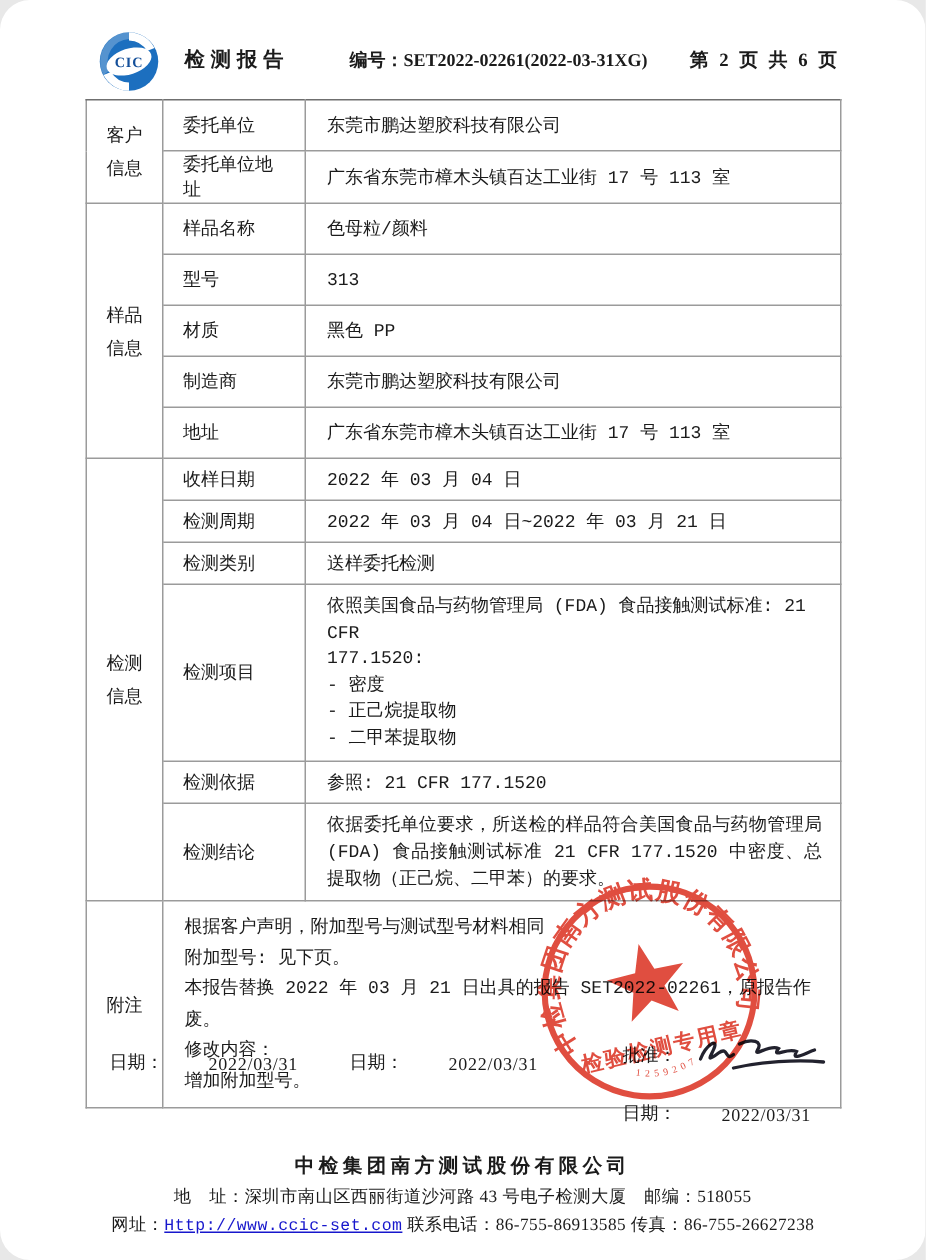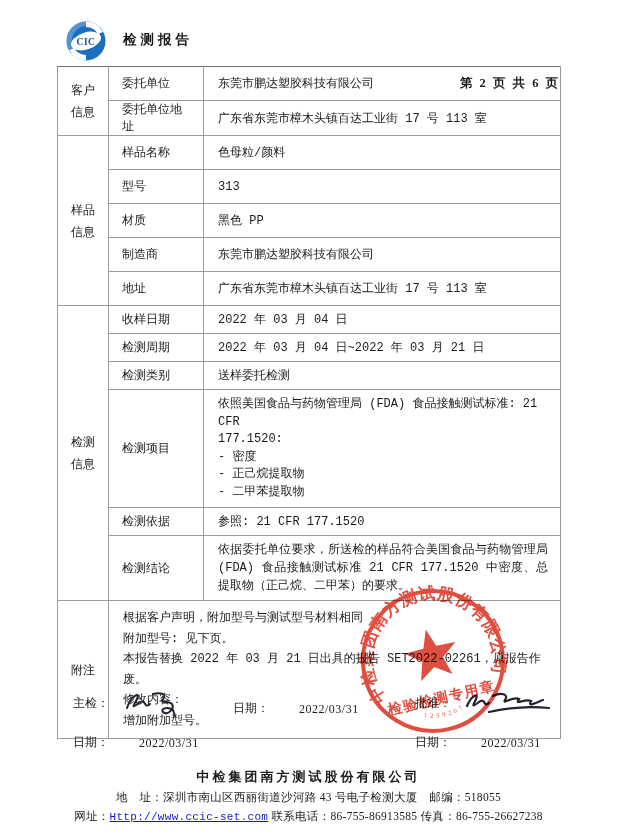--- a/index.html
+++ b/index.html
@@ -1,27 +1,28 @@
 <!DOCTYPE html>
 <html><head>
 <meta charset="utf-8">
 <style>
   html,body { margin:0; padding:0; background:#e8e8e8; }
   .page {
     position:relative; width:617px; height:840px; background:#ffffff;
     margin:0 auto; overflow:hidden;
     font-family:"Liberation Serif","DejaVu Serif",serif;
     color:#1b1b1b;
+    border-radius:20px;
   }
   
   .header { position:absolute; top:16px; left:57px; width:503px; height:50px; }
   .logo { position:absolute; left:6px; top:2px; width:46px; height:46px; }
   .report-title { position:absolute; left:66px; top:15px; font-size:13.5px; font-weight:bold; letter-spacing:4px; }
   .report-no { position:absolute; left:176px; top:16px; font-size:12px; font-weight:bold; }
-  .page-info { position:absolute; right:0; top:16px; font-size:12.5px; font-weight:bold; letter-spacing:2px;margin-top:43px; }
+  .page-info { position:absolute; right:0; top:16px; font-size:12.5px; font-weight:bold; letter-spacing:2px; }
   
   .doc-table {
     position:absolute; top:66px; left:57px; width:503px;
     border-collapse:collapse; table-layout:fixed; font-size:12px;
   }
   .doc-table td { border:1px solid #9b9b9b; padding:0 12px; vertical-align:middle; }
   .doc-table tr.group-start td { border-top:1.6px solid #6f6f6f; }
   .doc-table { border:1.6px solid #6f6f6f; }
   td.group-cell { text-align:center; white-space:pre-line; line-height:22px; padding:0 4px; font-size:12px; }
   td.label-cell { padding-left:13px; }
@@ -61,20 +62,21 @@
   <div class="header">
     <svg class="logo" viewBox="0 0 46 46">
       <circle cx="23" cy="23" r="19.5" fill="#1c6fbf"></circle>
       <path d="M 23 3.5 A 19.5 19.5 0 0 0 6 32 L 10 29 A 15 15 0 0 1 23 8 Z" fill="#ffffff" opacity="0.25"></path>
       <ellipse cx="23" cy="23" rx="15.5" ry="8.5" fill="#ffffff" transform="rotate(-18 23 23)"></ellipse>
       <path d="M 40 14 A 19.5 19.5 0 0 0 23 3.5 L 23 9 A 14.5 14.5 0 0 1 35 16 Z" fill="#ffffff"></path>
       <path d="M 6 32 A 19.5 19.5 0 0 0 23 42.5 L 23 37 A 14.5 14.5 0 0 1 11 30 Z" fill="#ffffff"></path>
       <text x="23" y="26.5" text-anchor="middle" font-size="9.5" font-weight="bold" fill="#15509a" letter-spacing="0.5">CIC</text>
     </svg>
     <div class="report-title">检测报告</div>
+    <div class="report-no"><span>编号：</span><span>SET2022-02261(2022-03-31XG)</span></div>
     <div class="page-info">第 2 页 共 6 页</div>
   </div>
 
   <table class="doc-table">
     <colgroup>
         <col style="width:51px">
         <col style="width:95px">
         <col style="width:357px">
       </colgroup>
     <tbody>
@@ -166,27 +168,20 @@
       <textPath href="#ringPath" startOffset="50%" text-anchor="middle">中检集团南方测试股份有限公司</textPath>
     </text>
     <text x="75" y="117" text-anchor="middle" font-size="14" font-weight="bold" fill="#dd3a2b" letter-spacing="1.5">检验检测专用章</text>
     <text font-size="6.5" fill="#dd3a2b" letter-spacing="3">
       <textPath href="#serialPath" startOffset="50%" text-anchor="middle">1259207</textPath>
     </text>
   </svg>
 
   <div class="sign-area">
     <div class="sign-col c1">
-      <div class="sign-line">
-        <span class="sign-label">主检：</span>
-        <svg class="sig-svg" width="80" height="34" viewBox="0 0 80 34">
-          <path d="M10 22 C14 10 24 5 20 13 C17 19 13 24 22 17 C30 11 26 24 33 18" fill="none" stroke="#22222e" stroke-width="2" stroke-linecap="round"></path>
-          <path d="M36 8 C44 6 50 8 46 13 C42 18 52 14 55 18 C58 23 50 30 46 26 C43 23 50 20 56 24 L58 30" fill="none" stroke="#22222e" stroke-width="2" stroke-linecap="round"></path>
-        </svg>
-      </div>
       <div class="date-line">
         <span class="sign-label">日期：</span>
         <span class="date-value">2022/03/31</span>
       </div>
     </div>
     <div class="sign-col c2">
       <div class="date-line">
         <span class="sign-label">日期：</span>
         <span class="date-value">2022/03/31</span>
       </div>

